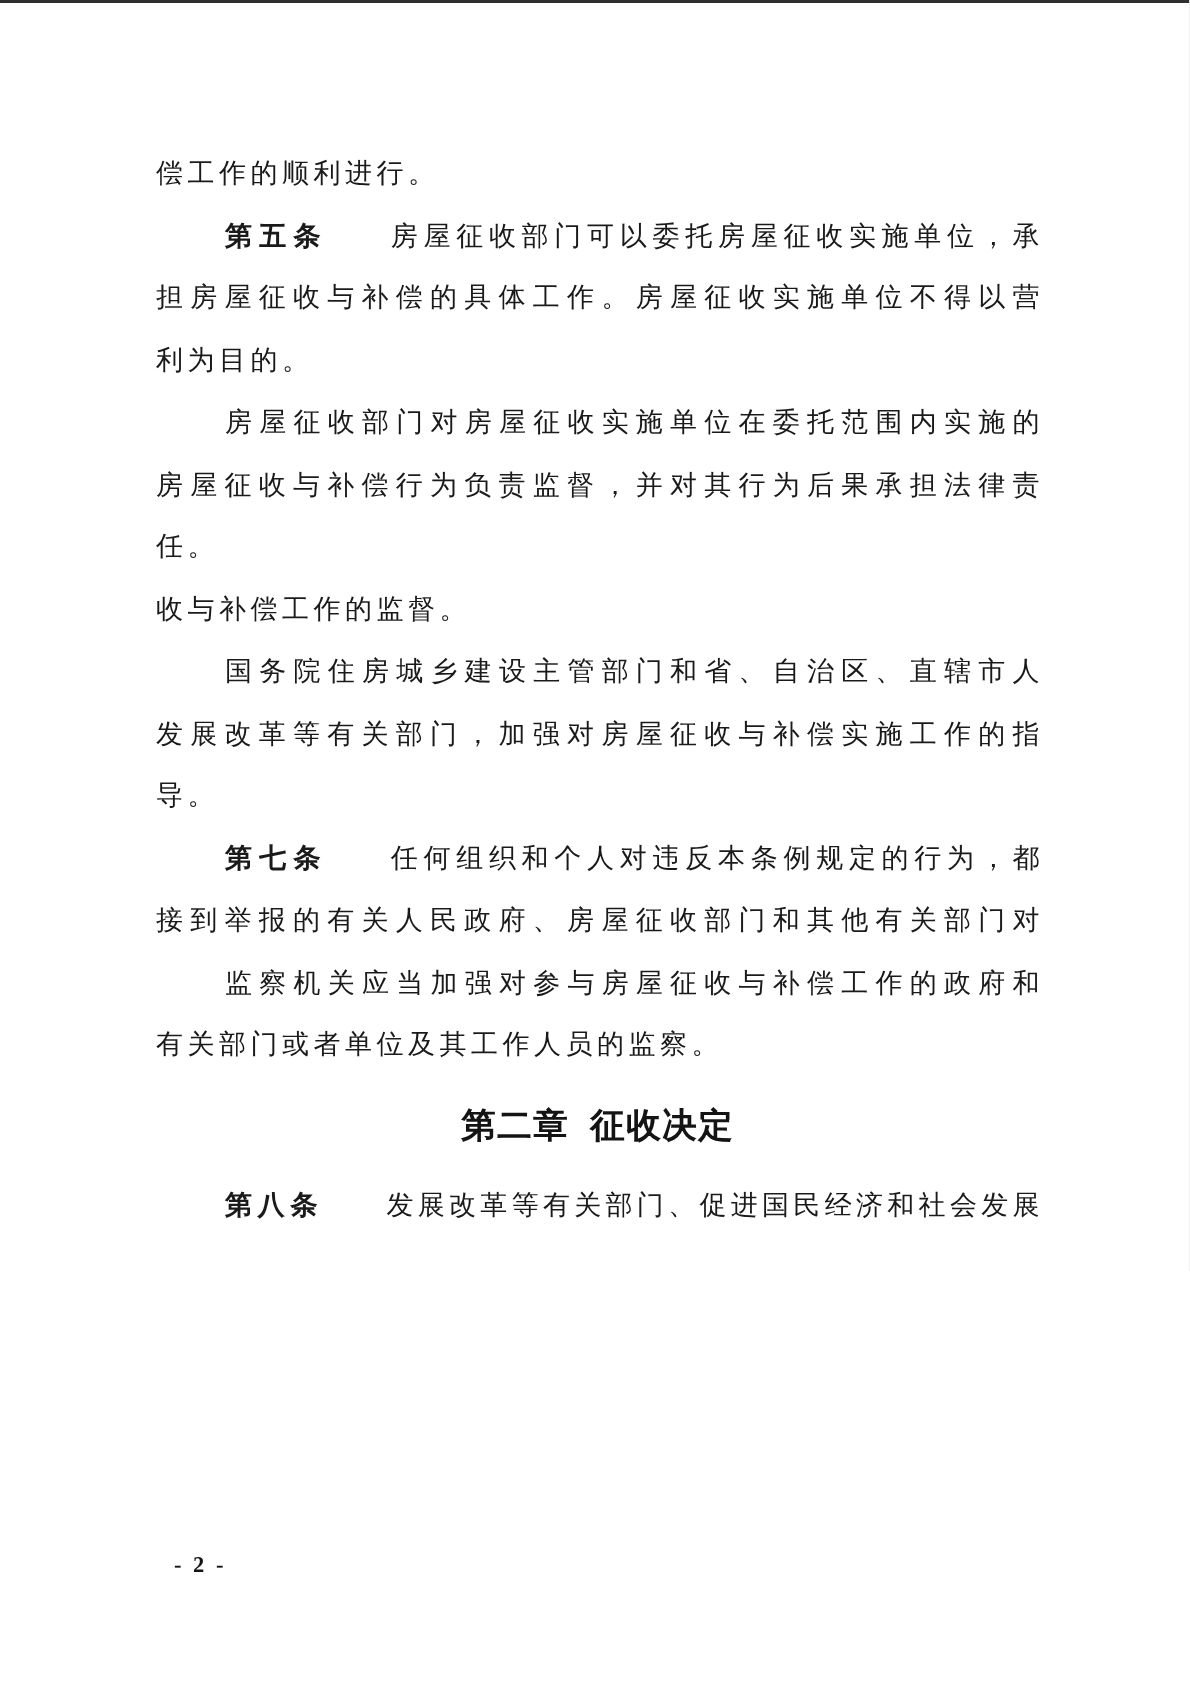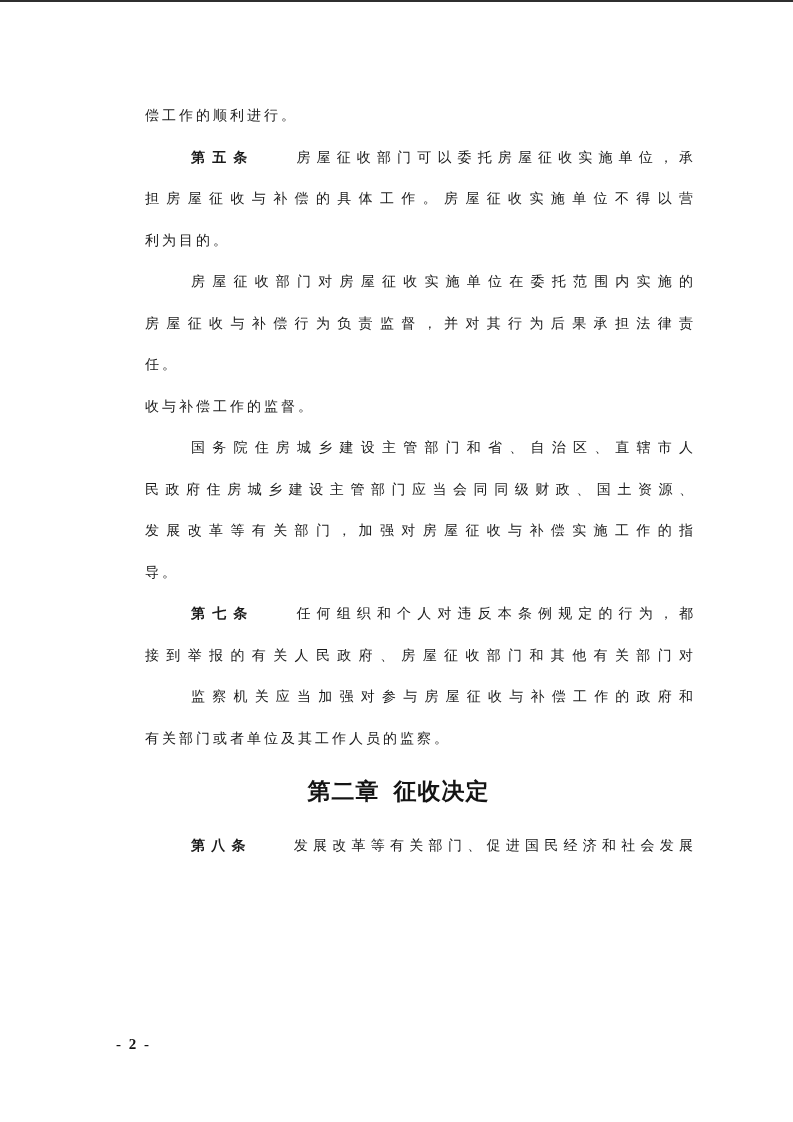--- a/index.html
+++ b/index.html
@@ -19,25 +19,24 @@
     background: #2f2f2f;
   }
   .body-text {
     position: absolute;
     left: 104px;
     top: 95px;
     width: 589px;
     color: #1a1a1a;
   }
   .line {
-    font-size: 14px;
+    font-size: 18px;
     line-height: 41.5px;
     height: 41.5px;
     white-space: normal;
-    margin-left: 41px;
   }
   .end { letter-spacing: 3px; }
   .just {
     text-align: justify;
     text-align-last: justify;
   }
   .ind { text-indent: 46px; }
   .lead {
     font-weight: bold;
     font-family: "Liberation Sans", "DejaVu Sans", sans-serif;
@@ -80,21 +79,20 @@
     <div class="line just"><span>担房屋征收与补偿的具体工作。房屋征收实施单位不得以营</span></div>
     <div class="line end"><span>利为目的。</span></div>
 
     <div class="line just ind"><span>房屋征收部门对房屋征收实施单位在委托范围内实施的</span></div>
     <div class="line just"><span>房屋征收与补偿行为负责监督，并对其行为后果承担法律责</span></div>
     <div class="line end"><span>任。</span></div>
 
     <div class="line end"><span>收与补偿工作的监督。</span></div>
 
     <div class="line just ind"><span>国务院住房城乡建设主管部门和省、自治区、直辖市人</span></div>
-    <div class="line just"><span>民政府住房城乡建设主管部门应当会同同级财政、国土资源、</span></div>
     <div class="line just"><span>发展改革等有关部门，加强对房屋征收与补偿实施工作的指</span></div>
     <div class="line end"><span>导。</span></div>
 
     <div class="line just ind"><span class="lead">第七条</span><span>任何组织和个人对违反本条例规定的行为，都</span></div>
     <div class="line just"><span>接到举报的有关人民政府、房屋征收部门和其他有关部门对</span></div>
 
     <div class="line just ind"><span>监察机关应当加强对参与房屋征收与补偿工作的政府和</span></div>
     <div class="line end"><span>有关部门或者单位及其工作人员的监察。</span></div>
 
     <div class="chapter"><span class="part">第二章</span><span>征收决定</span></div>

